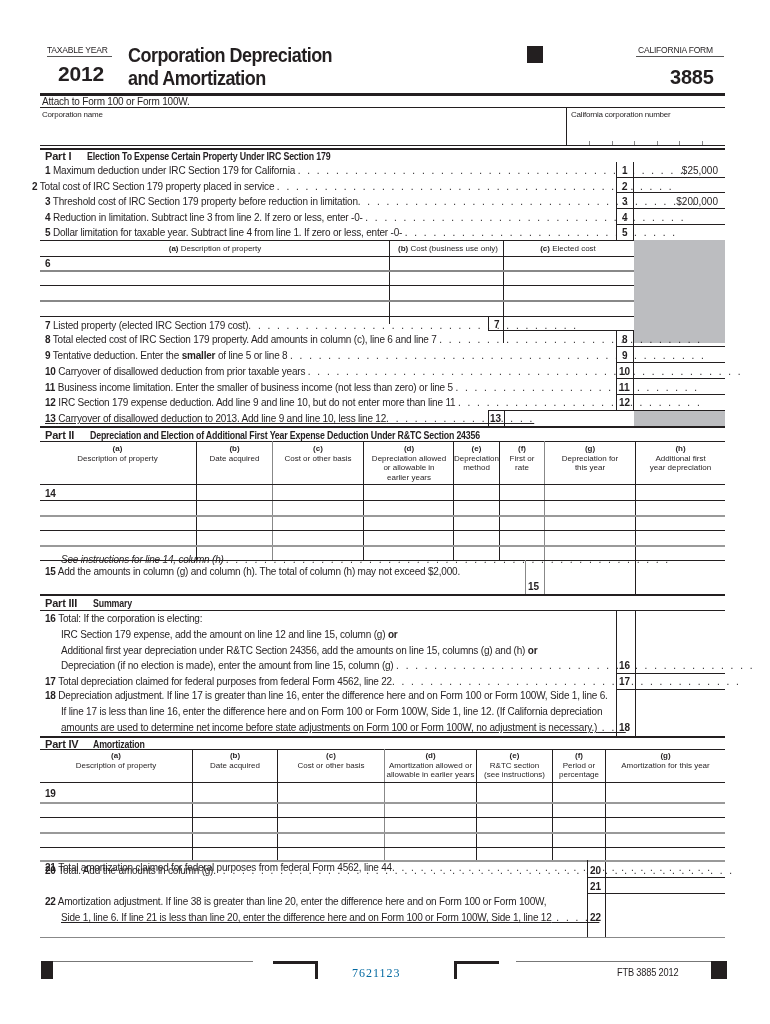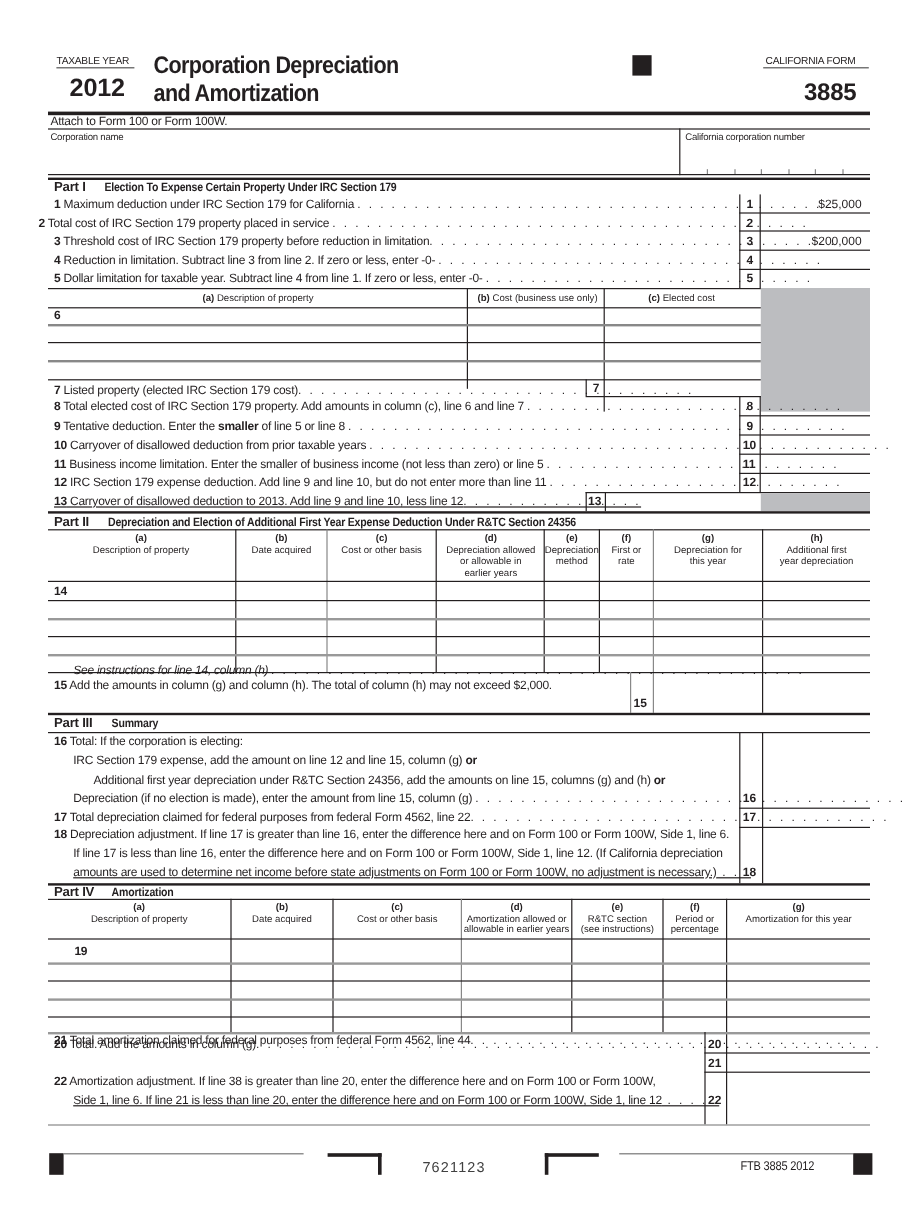--- a/index.html
+++ b/index.html
@@ -187,21 +187,21 @@
 <div class="hline hl2" style="left:40px;top:594px;width:685px;"></div>
 <div class="txt b" style="left:45px;top:597px;font-size:11px;">Part III</div>
 <div class="txt b" style="left:93px;top:598px;font-size:10px;transform:scaleX(0.88);transform-origin:left top;">Summary</div>
 <div class="hline" style="left:40px;top:610px;width:685px;"></div>
 
 <div class="vline" style="left:616px;top:610px;height:126px;"></div>
 <div class="vline" style="left:635px;top:610px;height:126px;"></div>
 
 <div class="txt" style="left:45px;top:613px;"><span class="lnum">16</span> <span>Total: If the corporation is electing:</span></div>
 <div class="txt" style="left:61px;top:629px;"><span>IRC Section 179 expense, add the amount on line 12 and line 15, column (g) </span><b>or</b></div>
-<div class="txt" style="left:78px;top:645px;"><span>Additional first year depreciation under R&amp;TC Section 24356, add the amounts on line 15, columns (g) and (h) </span><b>or</b></div>
+<div class="txt" style="left:61px;top:645px;"><span>Additional first year depreciation under R&amp;TC Section 24356, add the amounts on line 15, columns (g) and (h) </span><b>or</b></div>
 <div class="txt" style="left:61px;top:660px;"><span>Depreciation (if no election is made), enter the amount from line 15, column (g)</span> <span class="dots">. . . . . . . . . . . . . . . . . . . . . . . . . . . . . . . . . . . . . .</span></div>
 <div class="boxnum" style="left:619px;top:660px;">16</div>
 <div class="field" style="left:637px;top:612px;width:87px;height:60px;"></div>
 <div class="hline" style="left:616px;top:673px;width:109px;"></div>
 
 <div class="txt" style="left:45px;top:676px;"><span class="lnum">17</span> <span>Total depreciation claimed for federal purposes from federal Form 4562, line 22</span><span class="dots">. . . . . . . . . . . . . . . . . . . . . . . . . . . . . . . . . . . . .</span></div>
 <div class="boxnum" style="left:619px;top:676px;">17</div>
 <div class="field" style="left:637px;top:675px;width:87px;height:13px;"></div>
 <div class="hline" style="left:616px;top:689px;width:109px;"></div>
 
@@ -225,21 +225,21 @@
 <div class="hdr" style="left:606px;top:751px;width:119px;"><b>(g)</b><br><span>Amortization for this year</span></div>
 
 <div class="vline" style="left:192px;top:749px;height:111px;"></div>
 <div class="vline" style="left:277px;top:749px;height:111px;"></div>
 <div class="vline vlg" style="left:384px;top:749px;height:111px;"></div>
 <div class="vline" style="left:476px;top:749px;height:111px;"></div>
 <div class="vline" style="left:552px;top:749px;height:111px;"></div>
 <div class="vline" style="left:605px;top:749px;height:188px;"></div>
 
 <div class="hline" style="left:40px;top:782px;width:685px;"></div>
-<div class="txt b" style="left:45px;top:788px;margin-left:17px;">19</div>
+<div class="txt b" style="left:45px;top:788px;">19</div>
 <div class="hline" style="left:40px;top:802px;width:685px;border-top:2px solid #999;"></div>
 <div class="hline" style="left:40px;top:817px;width:685px;"></div>
 <div class="hline" style="left:40px;top:832px;width:685px;border-top:2px solid #999;"></div>
 <div class="hline" style="left:40px;top:847px;width:685px;"></div>
 <div class="field" style="left:42px;top:784px;width:149px;height:74px;"></div>
 <div class="field" style="left:194px;top:784px;width:82px;height:74px;"></div>
 <div class="field" style="left:279px;top:784px;width:104px;height:74px;"></div>
 <div class="field" style="left:386px;top:784px;width:89px;height:74px;"></div>
 <div class="field" style="left:478px;top:784px;width:73px;height:74px;"></div>
 <div class="field" style="left:554px;top:784px;width:50px;height:74px;"></div>
@@ -258,18 +258,18 @@
 <div class="txt" style="left:45px;top:896px;"><span class="lnum">22</span> <span>Amortization adjustment. If line 38 is greater than line 20, enter the difference here and on Form 100 or Form 100W,</span></div>
 <div class="txt" style="left:61px;top:912px;text-decoration:underline;"><span>Side 1, line 6. If line 21 is less than line 20, enter the difference here and on Form 100 or Form 100W, Side 1, line 12</span><span class="dots"> . . . . .</span></div>
 <div class="boxnum" style="left:590px;top:912px;">22</div>
 <div class="field" style="left:607px;top:895px;width:117px;height:40px;"></div>
 <div class="hline" style="left:40px;top:937px;width:685px;border-top-color:#888;"></div>
 
 <div class="blk" style="left:41px;top:961px;width:12px;height:18px;"></div>
 <div class="hline hlg" style="left:53px;top:961px;width:200px;"></div>
 <div class="hline" style="left:273px;top:961px;width:45px;border-top-width:3px;"></div>
 <div class="vline" style="left:315px;top:961px;height:18px;border-left-width:3px;"></div>
-<div class="txt" style="left:352px;top:967px;font-family:Liberation Sans, sans-serif;font-size:12px;letter-spacing:1px;color:#404040;">7621123</div>
+<div class="txt" style="left:352px;top:967px;font-family:Liberation Serif, serif;font-size:12px;letter-spacing:1px;color:#0369a1;">7621123</div>
 <div class="vline" style="left:454px;top:961px;height:18px;border-left-width:3px;"></div>
 <div class="hline" style="left:454px;top:961px;width:45px;border-top-width:3px;"></div>
 <div class="hline hlg" style="left:516px;top:961px;width:195px;"></div>
 <div class="txt" style="left:617px;top:966px;font-size:10.5px;transform:scaleX(0.88);transform-origin:left top;">FTB 3885  2012</div>
 <div class="blk" style="left:711px;top:961px;width:16px;height:18px;"></div>
 
 </body></html>

